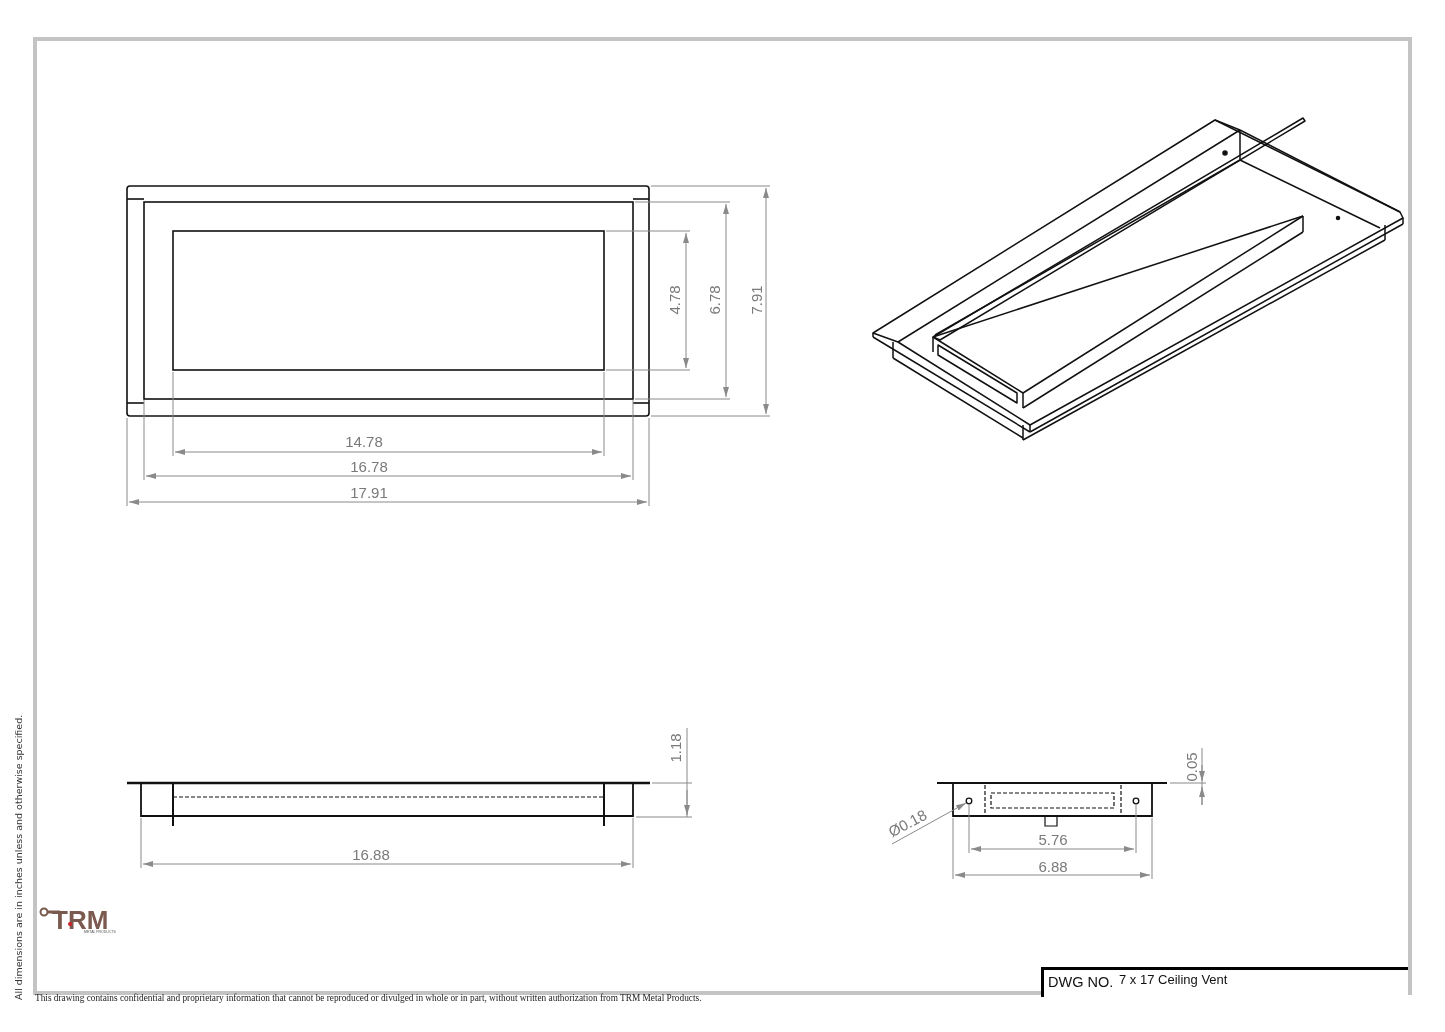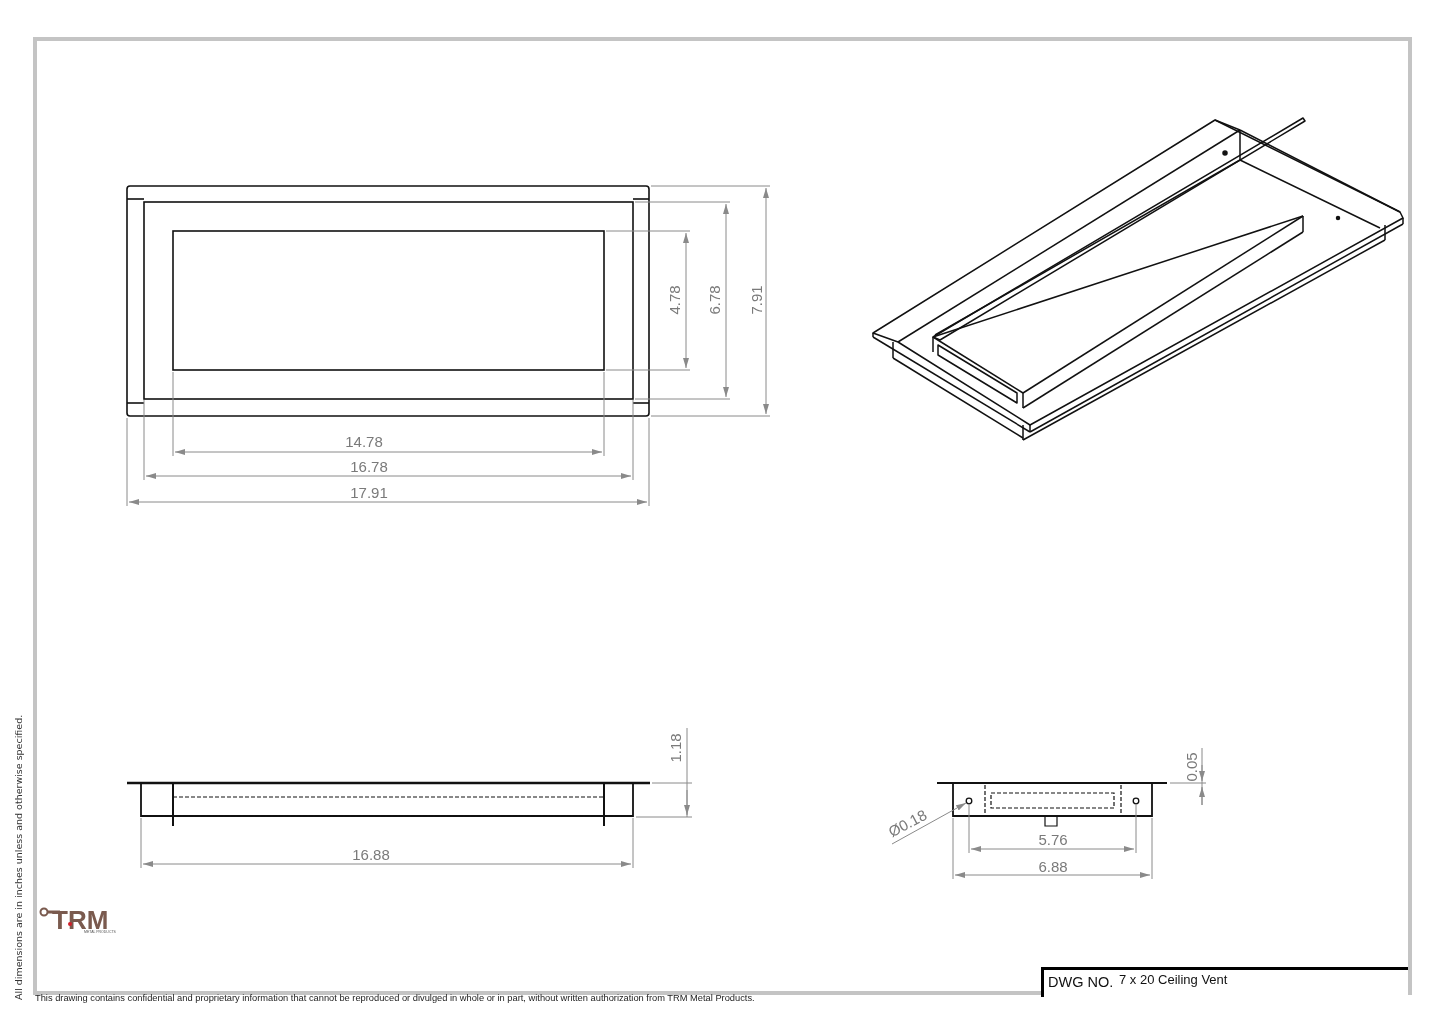--- a/index.html
+++ b/index.html
@@ -1,21 +1,21 @@
 <!DOCTYPE html>
 <html><head>
 <meta charset="utf-8">
 <style>
   html, body { margin:0; padding:0; background:#ffffff; }
   body { width:1445px; height:1032px; position:relative; overflow:hidden; font-family:"DejaVu Sans", sans-serif; }
   #sheet { position:absolute; left:0; top:0; width:1445px; height:1032px; }
   .dim-text { font-family:"Liberation Sans", sans-serif; font-size:15px; fill:#7a7a7a; }
   .side-note { position:absolute; left:13px; top:1000px; transform-origin:0 0; transform:rotate(-90deg);
     font-family:"DejaVu Sans", sans-serif; font-size:9.5px; color:#333; white-space:nowrap; }
-  .footer-note { position:absolute; left:35px; top:993px; font-family:Liberation Sans, sans-serif; font-size:9.3px; color:#222; white-space:nowrap;text-align:right; }
+  .footer-note { position:absolute; left:35px; top:993px; font-family:Liberation Serif, serif; font-size:9.3px; color:#222; white-space:nowrap;text-align:right; }
   .title-block { position:absolute; left:1041px; top:967px; width:367px; height:30px; border-top:3px solid #000; border-left:3px solid #000; box-sizing:border-box; background:#fff; }
   .title-label { position:absolute; left:4px; top:4px; font-family:"Liberation Sans", sans-serif; font-size:14.5px; color:#111; }
   .title-value { position:absolute; left:75px; top:2px; font-family:"Liberation Sans", sans-serif; font-size:13px; color:#111; }
   .logo { position:absolute; left:38px; top:904px; width:90px; height:30px; }
 </style>
 </head>
 <body>
 
 <div id="sheet">
 <svg width="1445" height="1032" viewBox="0 0 1445 1032" xmlns="http://www.w3.org/2000/svg">
@@ -171,14 +171,14 @@
     <text x="14" y="25" font-family="Liberation Sans, sans-serif" font-weight="bold" font-size="26" fill="#7a5a4e">TRM</text>
     <circle cx="32" cy="20" r="2" fill="#d11f2a"></circle>
     <text x="46" y="29" font-family="Liberation Sans, sans-serif" font-size="3.5" fill="#555">METAL PRODUCTS</text>
   </svg>
 </div>
 
 <div class="footer-note">This drawing contains confidential and proprietary information that cannot be reproduced or divulged in whole or in part, without written authorization from TRM Metal Products.</div>
 
 <div class="title-block">
   <span class="title-label">DWG NO.</span>
-  <span class="title-value">7 x 20 Ceiling Vent</span>
+  <span class="title-value">7 x 17 Ceiling Vent</span>
 </div>
 
 </body></html>

